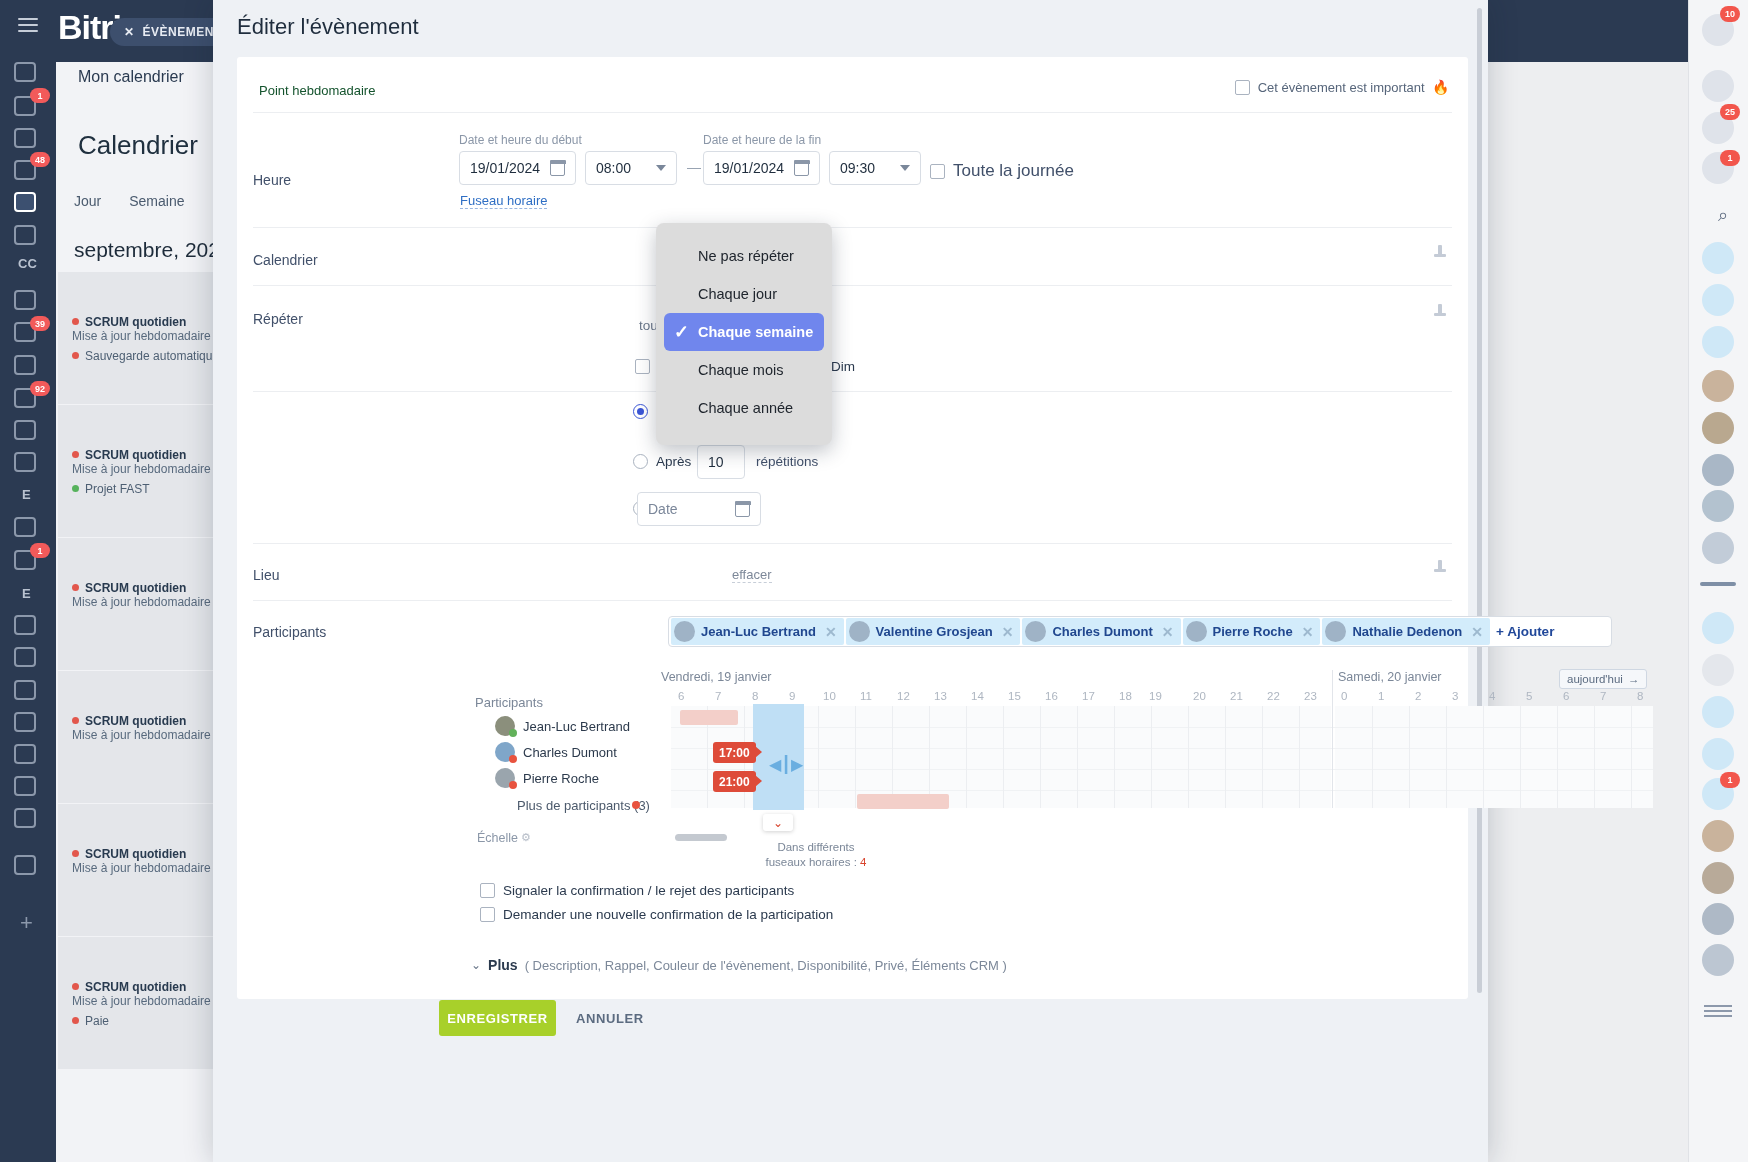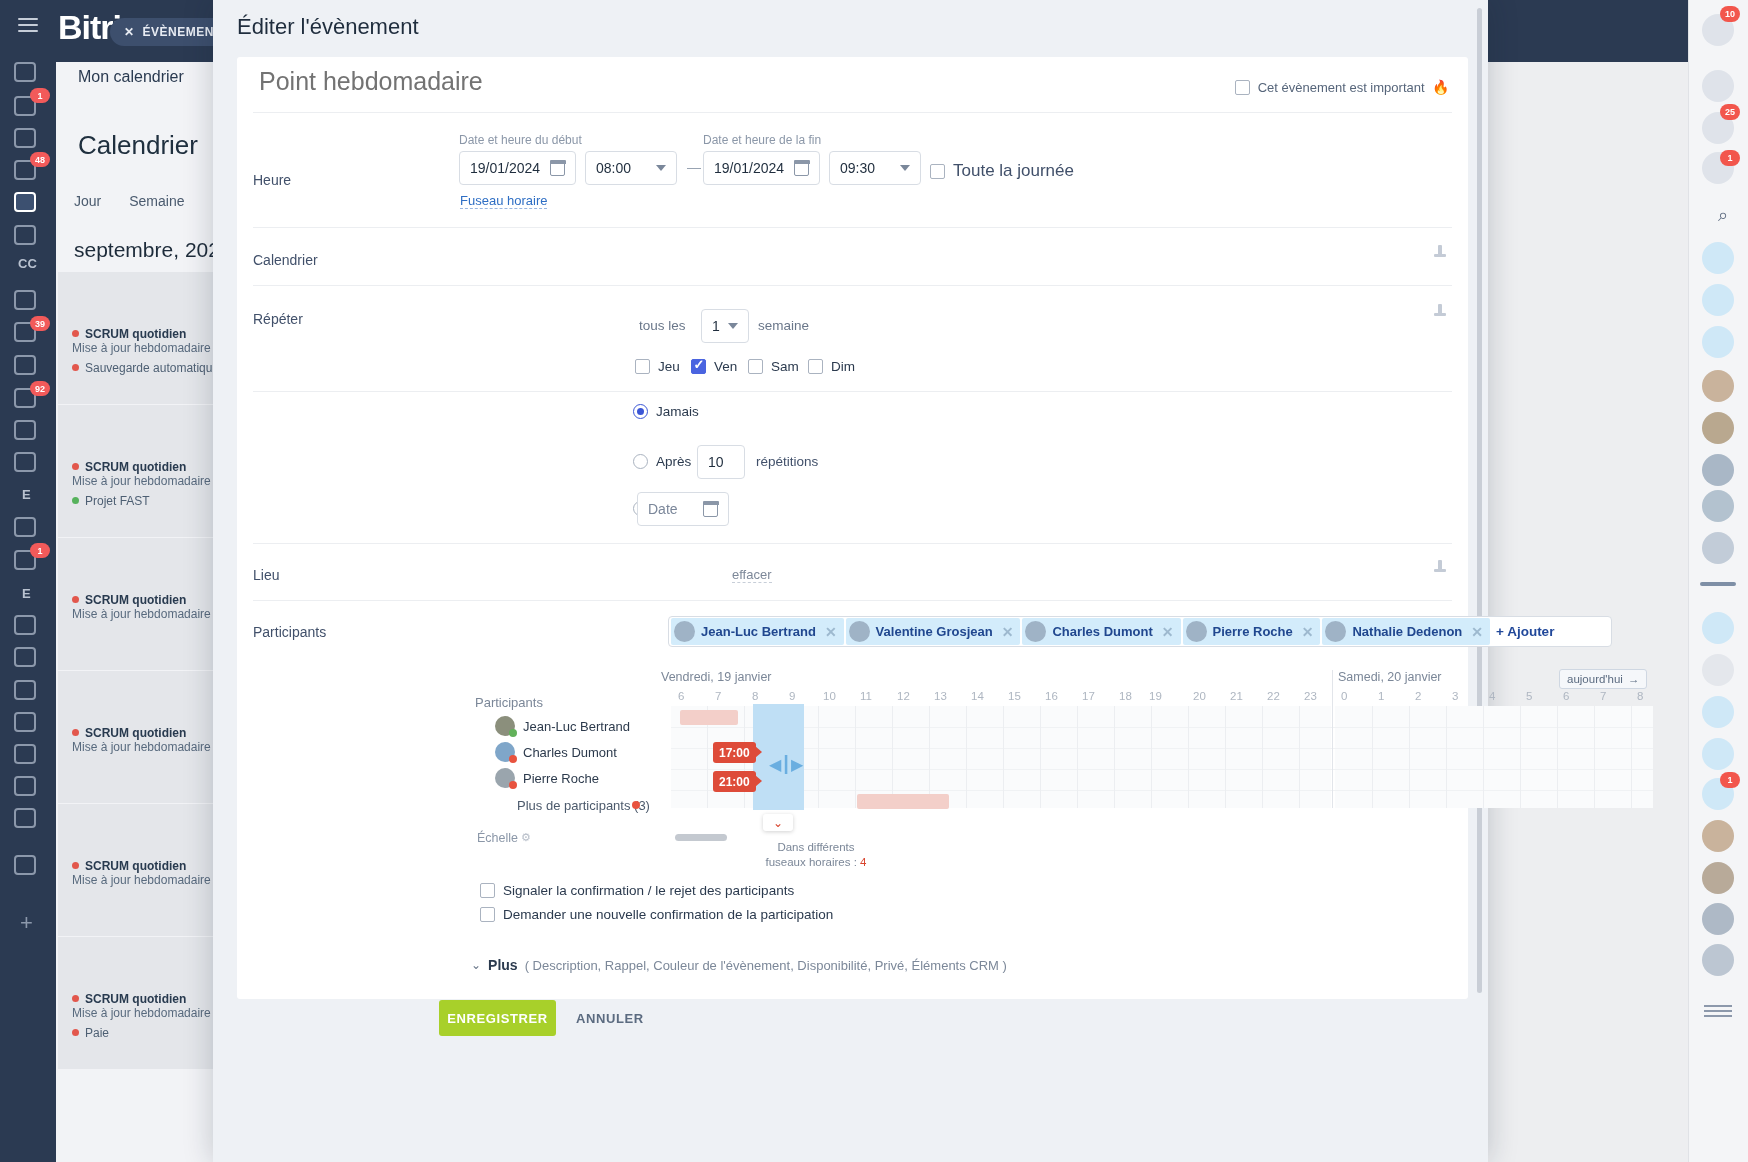--- a/index.html
+++ b/index.html
@@ -31,39 +31,39 @@
 
   .bg-col { position:absolute; left:56px; top:62px; width:320px; bottom:0; background:#f2f3f6; }
   .bg-cal-head { position:absolute; left:78px; top:68px; font-size:16px; color:#2a3a50; }
   .bg-star { position:absolute; left:246px; top:132px; color:#ffca28; font-size:20px; }
   .bg-title2 { position:absolute; left:78px; top:130px; font-size:26px; color:#20303f; }
   .bg-tabs { position:absolute; left:74px; top:193px; font-size:14px; color:#4a5a6e; display:flex; gap:28px; }
   .bg-tabs .sel { color:#2066b0; border-bottom:2px solid #2066b0; padding-bottom:3px; }
   .bg-month { position:absolute; left:74px; top:238px; font-size:21px; color:#1d2b3a; }
   .bg-gridcell { position:absolute; background:#e4e6ea; }
   .bg-ev { position:absolute; font-size:12px; }
-  .bg-ev b { display:block; color:#283a4f; font-weight:bold; font-size:12px;margin-top:12px; }
+  .bg-ev b { display:block; color:#283a4f; font-weight:bold; font-size:12px; }
   .bg-ev s { display:block; text-decoration:none; color:#586a7e; font-size:12px; }
   .bg-ev em { display:block; font-style:normal; color:#4d5f73; font-size:12px; margin-top:6px; }
   .dot { display:inline-block; width:7px; height:7px; border-radius:50%; margin-right:6px; vertical-align:1px; }
 
   
   .bg-right-rail { position:absolute; right:0; top:0; width:60px; bottom:0; background:#f4f5f7; border-left:1px solid #e0e2e6; }
   .rr-item { position:absolute; right:14px; width:32px; height:32px; border-radius:50%; background:#dfe3ea; }
   .rr-badge { position:absolute; right:8px; width:20px; height:16px; border-radius:8px; background:#f2564c;
       color:#fff; font-size:9px; font-weight:bold; display:flex; align-items:center; justify-content:center; }
 
   
   #modal { position:absolute; left:213px; top:0; width:1275px; height:1162px; background:#eef1f5;
      box-shadow:0 0 28px rgba(20,30,50,.22); }
   .modal-title { position:absolute; left:24px; top:14px; font-size:22px; color:#1f2d3d; }
 
   .sheet { position:absolute; left:24px; top:57px; width:1231px; height:942px; background:#fff;
      border-radius:3px; }
-  .sheet-name { position:absolute; left:22px; top:10px; font-size:25px; color:#737373; }
+  .sheet-name { position:absolute; left:22px; top:26px; font-size:13px; color:#14532d; }
   .important-wrap { position:absolute; right:18px; top:22px; display:flex; align-items:center; gap:8px;
      font-size:13px; color:#56657a; }
   .flame { color:#f07b4a; font-size:14px; }
 
   .divider { position:absolute; left:16px; right:16px; height:1px; background:#eceef1; }
   .frow-label { position:absolute; left:16px; font-size:14px; color:#41506a; }
   .pin { position:absolute; right:22px; width:12px; height:16px; }
   .pin:before { content:""; position:absolute; left:4px; top:0; width:4px; height:10px; background:#c4cbd6; border-radius:1px; }
   .pin:after  { content:""; position:absolute; left:0; top:9px; width:12px; height:3px; background:#c4cbd6; border-radius:1px; }
 
@@ -403,21 +403,21 @@
       <span>Après</span>
     </div>
     <div class="field" style="left:460px;top:388px;width:48px">
       <span>10</span>
     </div>
     <div style="position:absolute;left:519px;top:397px;font-size:13.5px;color:#41506a">répétitions</div>
 
     <div class="chkline" style="left:396px;top:444px">
       <span class="rdo"></span>
     </div>
-    <div class="field" style="left:400px;top:435px;width:92px">
+    <div class="field" style="left:400px;top:435px;width:124px">
       <span style="color:#7b879a">Date</span>
       <span class="cal-ico"></span>
     </div>
 
     <div class="divider" style="top:486px"></div>
 
     <div class="frow-label" style="top:510px">Lieu</div>
     <div class="pin" style="top:503px"></div>
     <div class="dashline" style="left:495px;top:510px;color:#7d8899;border-bottom-color:#c7ced8">effacer</div>
 
@@ -576,14 +576,24 @@
 
   <div class="moreline">
     <span style="color:#6a778a;font-size:12px">⌄</span>
     <span style="font-weight:bold">Plus</span>
     <span class="muted">( Description,  Rappel,  Couleur de l'évènement,  Disponibilité,  Privé,  Éléments CRM )</span>
   </div>
 
   <div class="footer-btn" id="save-btn">ENREGISTRER</div>
   <div class="footer-btn" id="cancel-btn">ANNULER</div>
 
+  <div id="repeat-menu">
+    <div class="mi">Ne pas répéter</div>
+    <div class="mi">Chaque jour</div>
+    <div class="mi sel">
+      <span class="tick">✓</span>
+      <span>Chaque semaine</span>
+    </div>
+    <div class="mi">Chaque mois</div>
+    <div class="mi">Chaque année</div>
+  </div>
 
 </div>
 
 </body></html>

